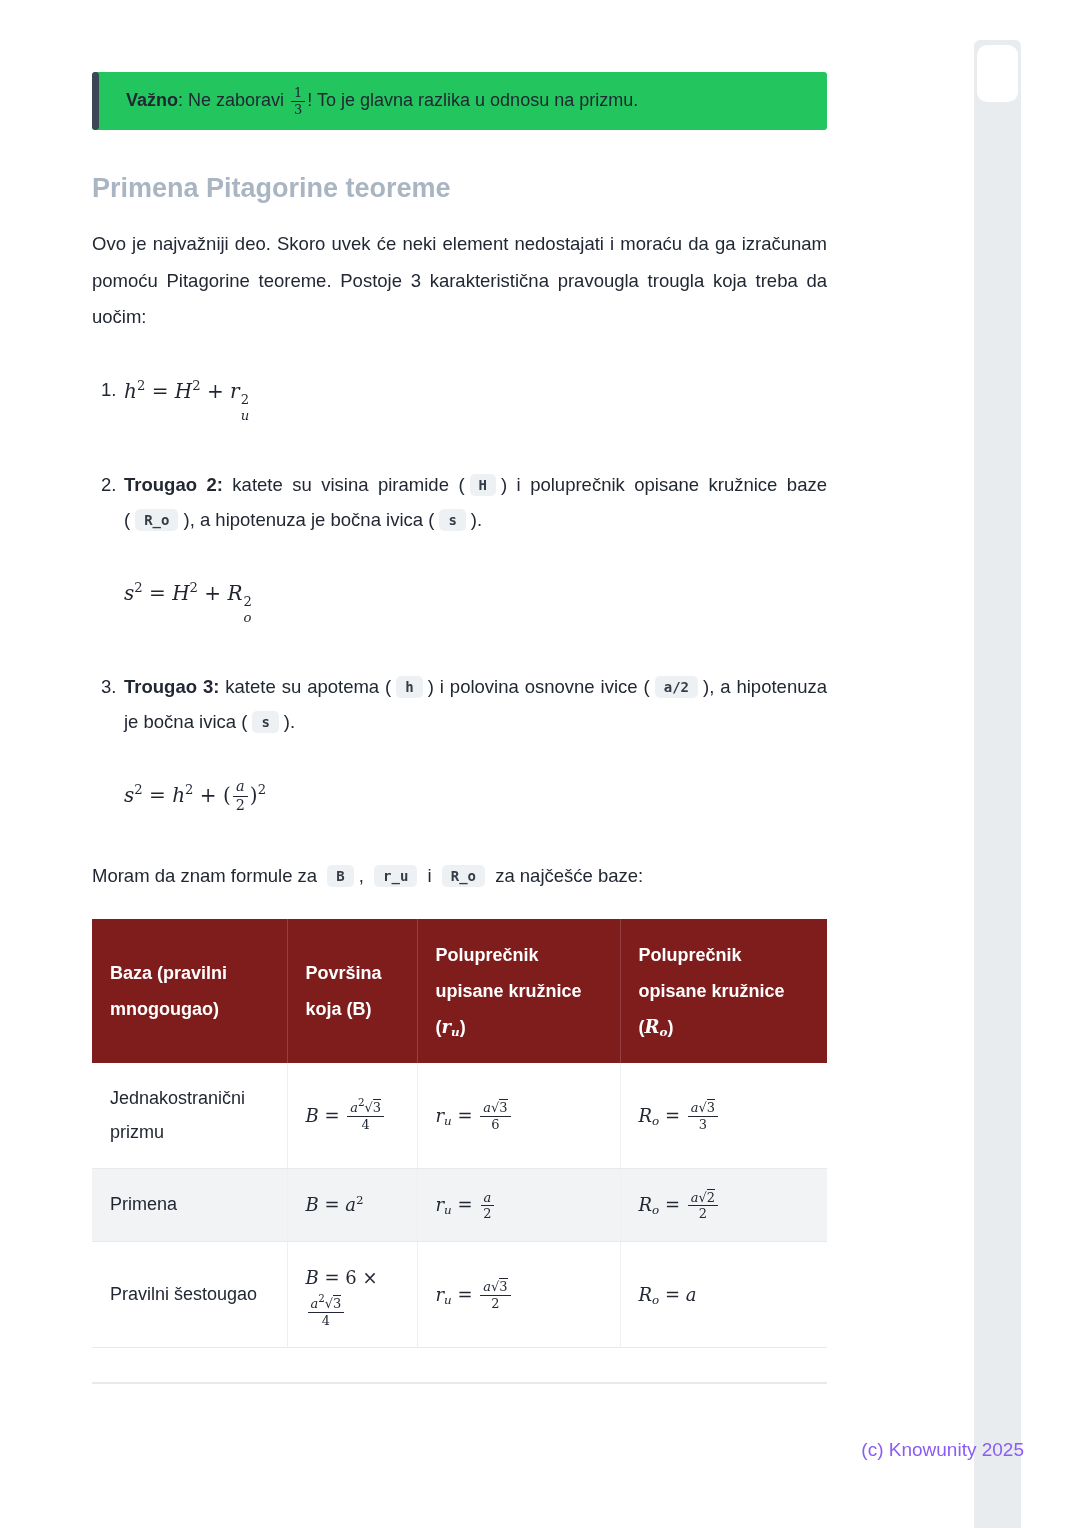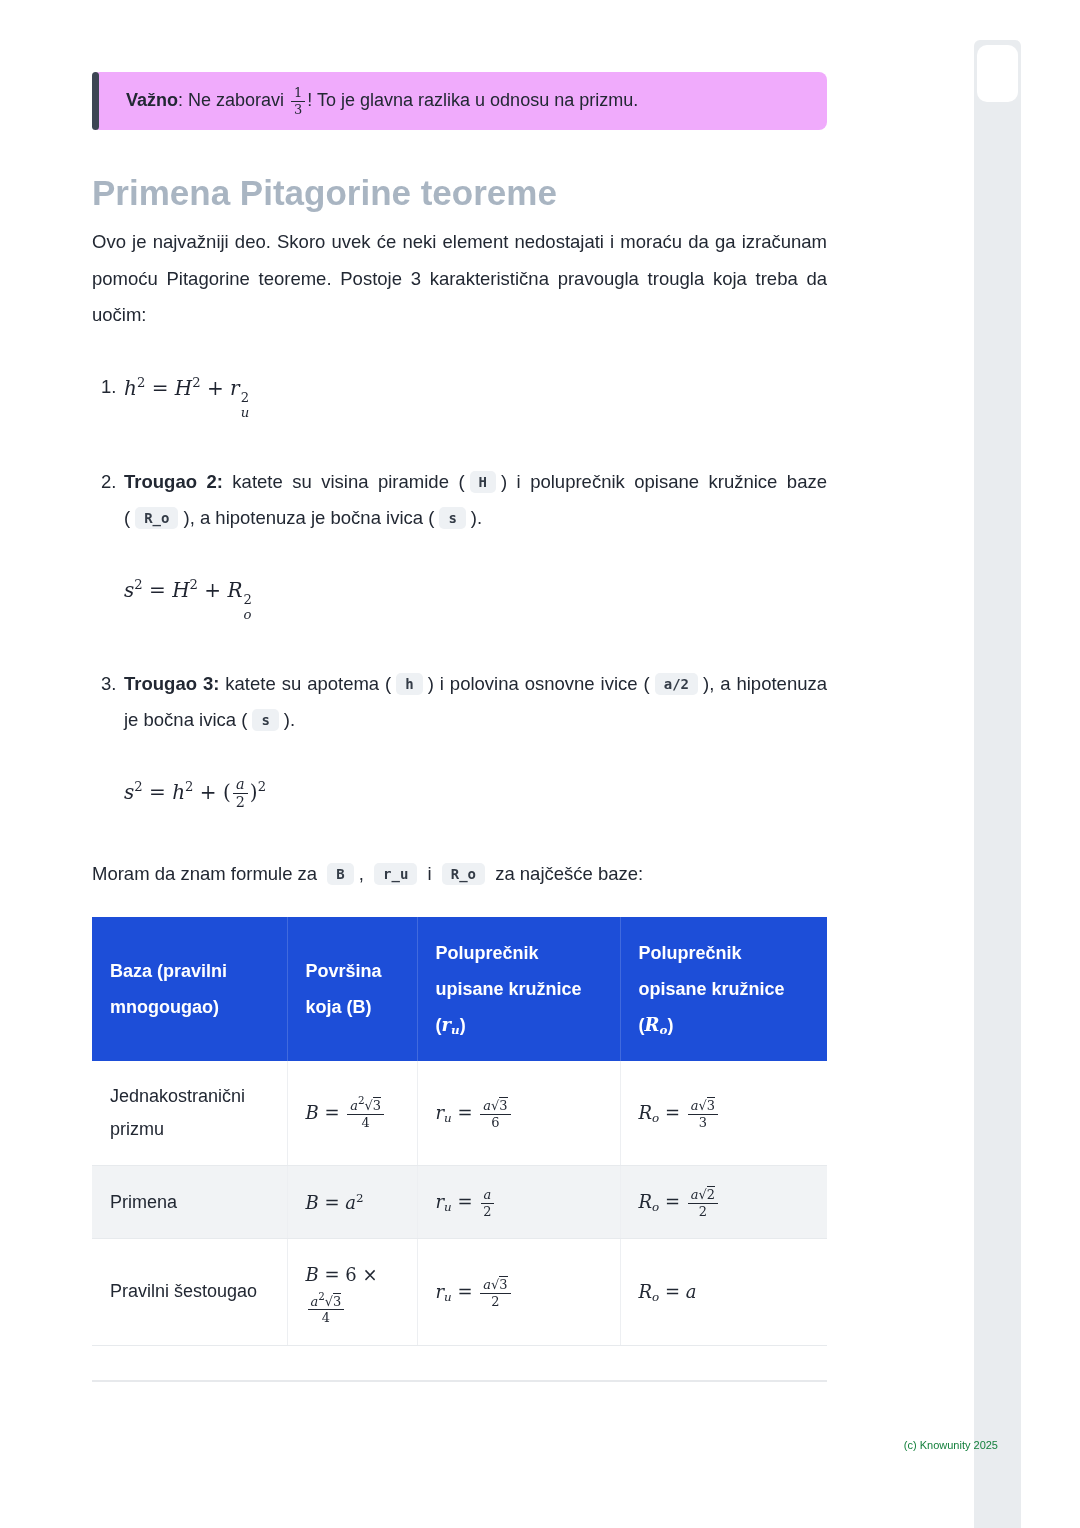--- a/index.html
+++ b/index.html
@@ -1,24 +1,24 @@
 <!DOCTYPE html>
 <html><head>
 <meta charset="utf-8">
 <style>
   html,body{margin:0;padding:0;}
   body{width:1080px;height:1528px;background:#ffffff;font-family:"Liberation Sans",sans-serif;color:#222833;position:relative;overflow:hidden;}
   .content{position:absolute;left:92px;top:0;width:735px;}
 
-  .callout{margin-top:72px;display:flex;background:#f0abfc;border-radius:8px;}
+  .callout{margin-top:72px;display:flex;background:#22c55e;border-radius:3px;}
   .callout-bar{flex:none;width:7px;background:#3d4654;border-radius:4px;}
   .callout-body{padding:13px 24px 13px 27px;font-size:18px;line-height:1.6;}
 
-  .section-heading{margin:42px 0 0;color:#a9b5c2;font-size:35px;font-weight:600;line-height:1.2;}
-  .intro{margin:10px 0 0;font-size:18.5px;line-height:1.97;text-align:justify;}
+  .section-heading{margin:42px 0 0;color:#a9b5c2;font-size:27px;font-weight:600;line-height:1.2;}
+  .intro{margin:22px 0 0;font-size:18.5px;line-height:1.97;text-align:justify;}
 
   .triangle-list{margin-top:14px;}
   .list-item{position:relative;padding-left:32px;font-size:18.5px;line-height:1.92;}
   .list-num{position:absolute;left:9px;top:0;}
   .list-text{text-align:justify;}
 
   .formula{margin:36px 0 44px;text-align:left;font-size:20px;color:#1f2430;}
   .math, .math em, em.mi{font-family:"DejaVu Serif",serif;}
   em.mi{font-style:italic;}
   .note{font-size:18.5px;line-height:1.9;margin:0 0 26px;}
@@ -29,33 +29,33 @@
   .supsub .dn{font-style:italic;}
   .frac{display:inline-flex;flex-direction:column;align-items:center;font-size:0.72em;line-height:1.2;vertical-align:middle;margin:0 2px;font-family:"DejaVu Serif",serif;}
   .frac .num{display:block;border-bottom:1px solid currentColor;padding:0 3px;}
   .frac .den{display:block;padding:0 3px;}
   .frac sup{font-size:0.8em;}
   .sqrt .arg{border-top:1.2px solid currentColor;}
 
   code.chip{font-family:"DejaVu Sans Mono",monospace;font-size:14px;font-weight:700;background:#eef1f4;color:#343c47;border-radius:5px;padding:3px 9px;margin:0 5px;vertical-align:1px;white-space:nowrap;}
 
   .formula-table{width:735px;border-collapse:collapse;margin:0;}
-  .formula-table th{background:#1d4ed8;color:#ffffff;text-align:left;font-size:18px;font-weight:700;line-height:2;padding:18px;vertical-align:middle;}
+  .formula-table th{background:#7f1d1d;color:#ffffff;text-align:left;font-size:18px;font-weight:700;line-height:2;padding:18px;vertical-align:middle;}
   .formula-table th+th{border-left:1px solid rgba(255,255,255,0.16);}
   .formula-table td{font-size:18px;line-height:1.85;padding:19px 18px;vertical-align:middle;border-bottom:1px solid #e7eaed;}
   .formula-table td+td{border-left:1px solid #edeff2;}
   .formula-table tbody tr:nth-child(even){background:#f1f3f5;}
   .cell-math{font-family:"DejaVu Serif",serif;}
 
   .divider{margin-top:34px;border:none;border-top:2px solid #e7e9ec;height:0;}
 
   .scroll-track{position:absolute;left:974px;top:40px;width:47px;height:1488px;background:#e9ecef;border-radius:6px 6px 0 0;}
   .scroll-thumb{position:absolute;left:3px;top:5px;width:41px;height:57px;background:#ffffff;border-radius:10px;}
 
-  .copyright{position:absolute;top:1439px;right:82px;font-size:11px;color:#15803d;z-index:2;}
+  .copyright{position:absolute;top:1439px;right:56px;font-size:19px;color:#8b5cf6;z-index:2;}
 </style>
 </head>
 <body>
 
 <div class="page">
   <div class="content">
 
     <div class="callout">
       <div class="callout-bar"></div>
       <div class="callout-body math-inline"><strong>Važno</strong>: Ne zaboravi <span class="frac">

